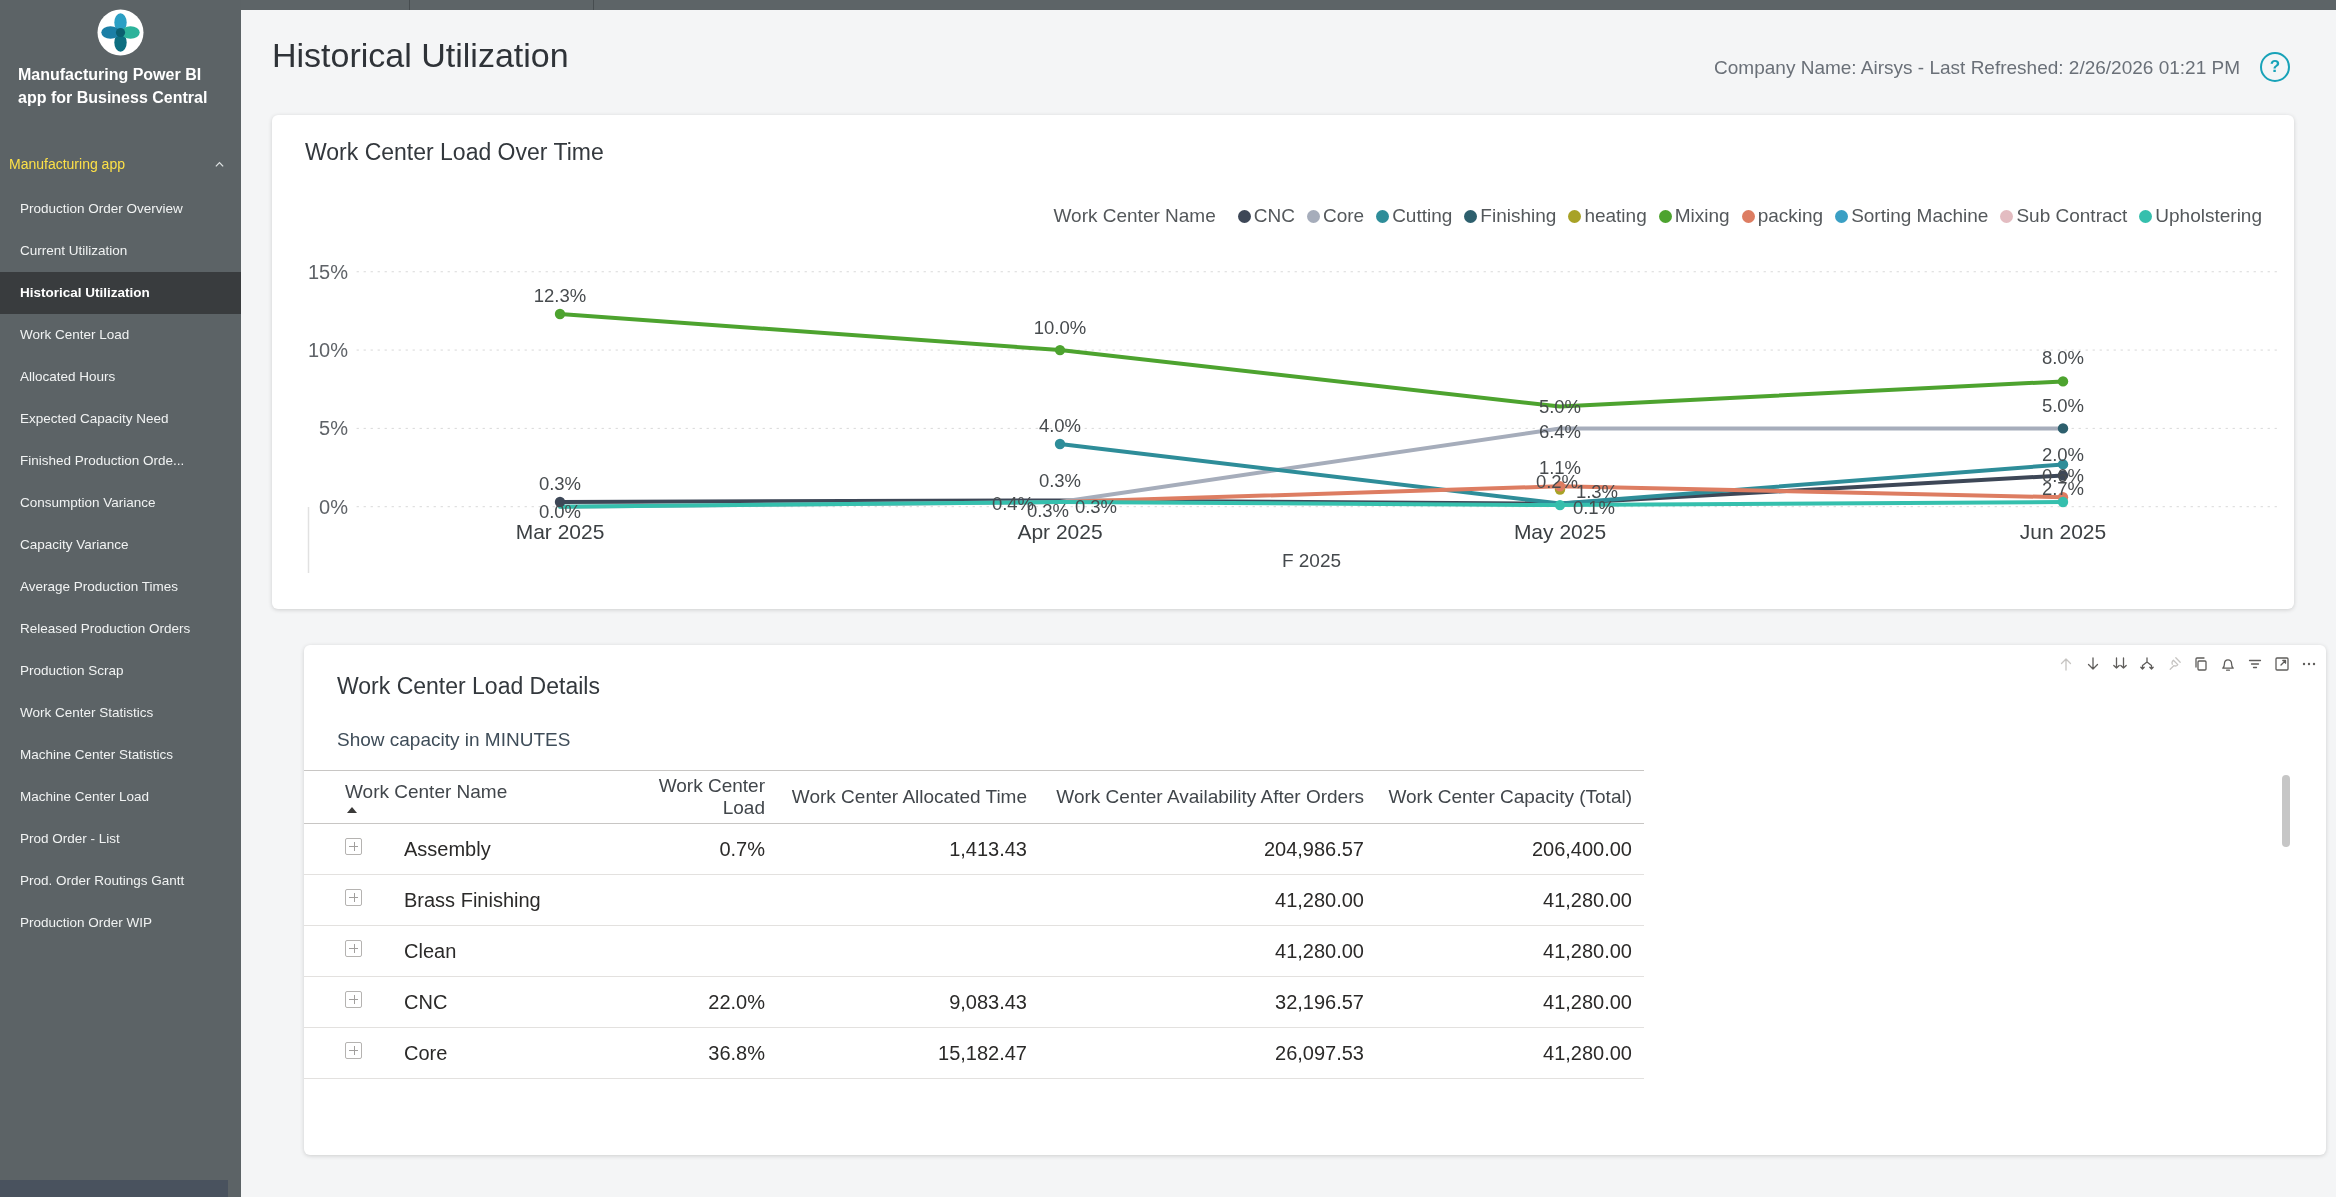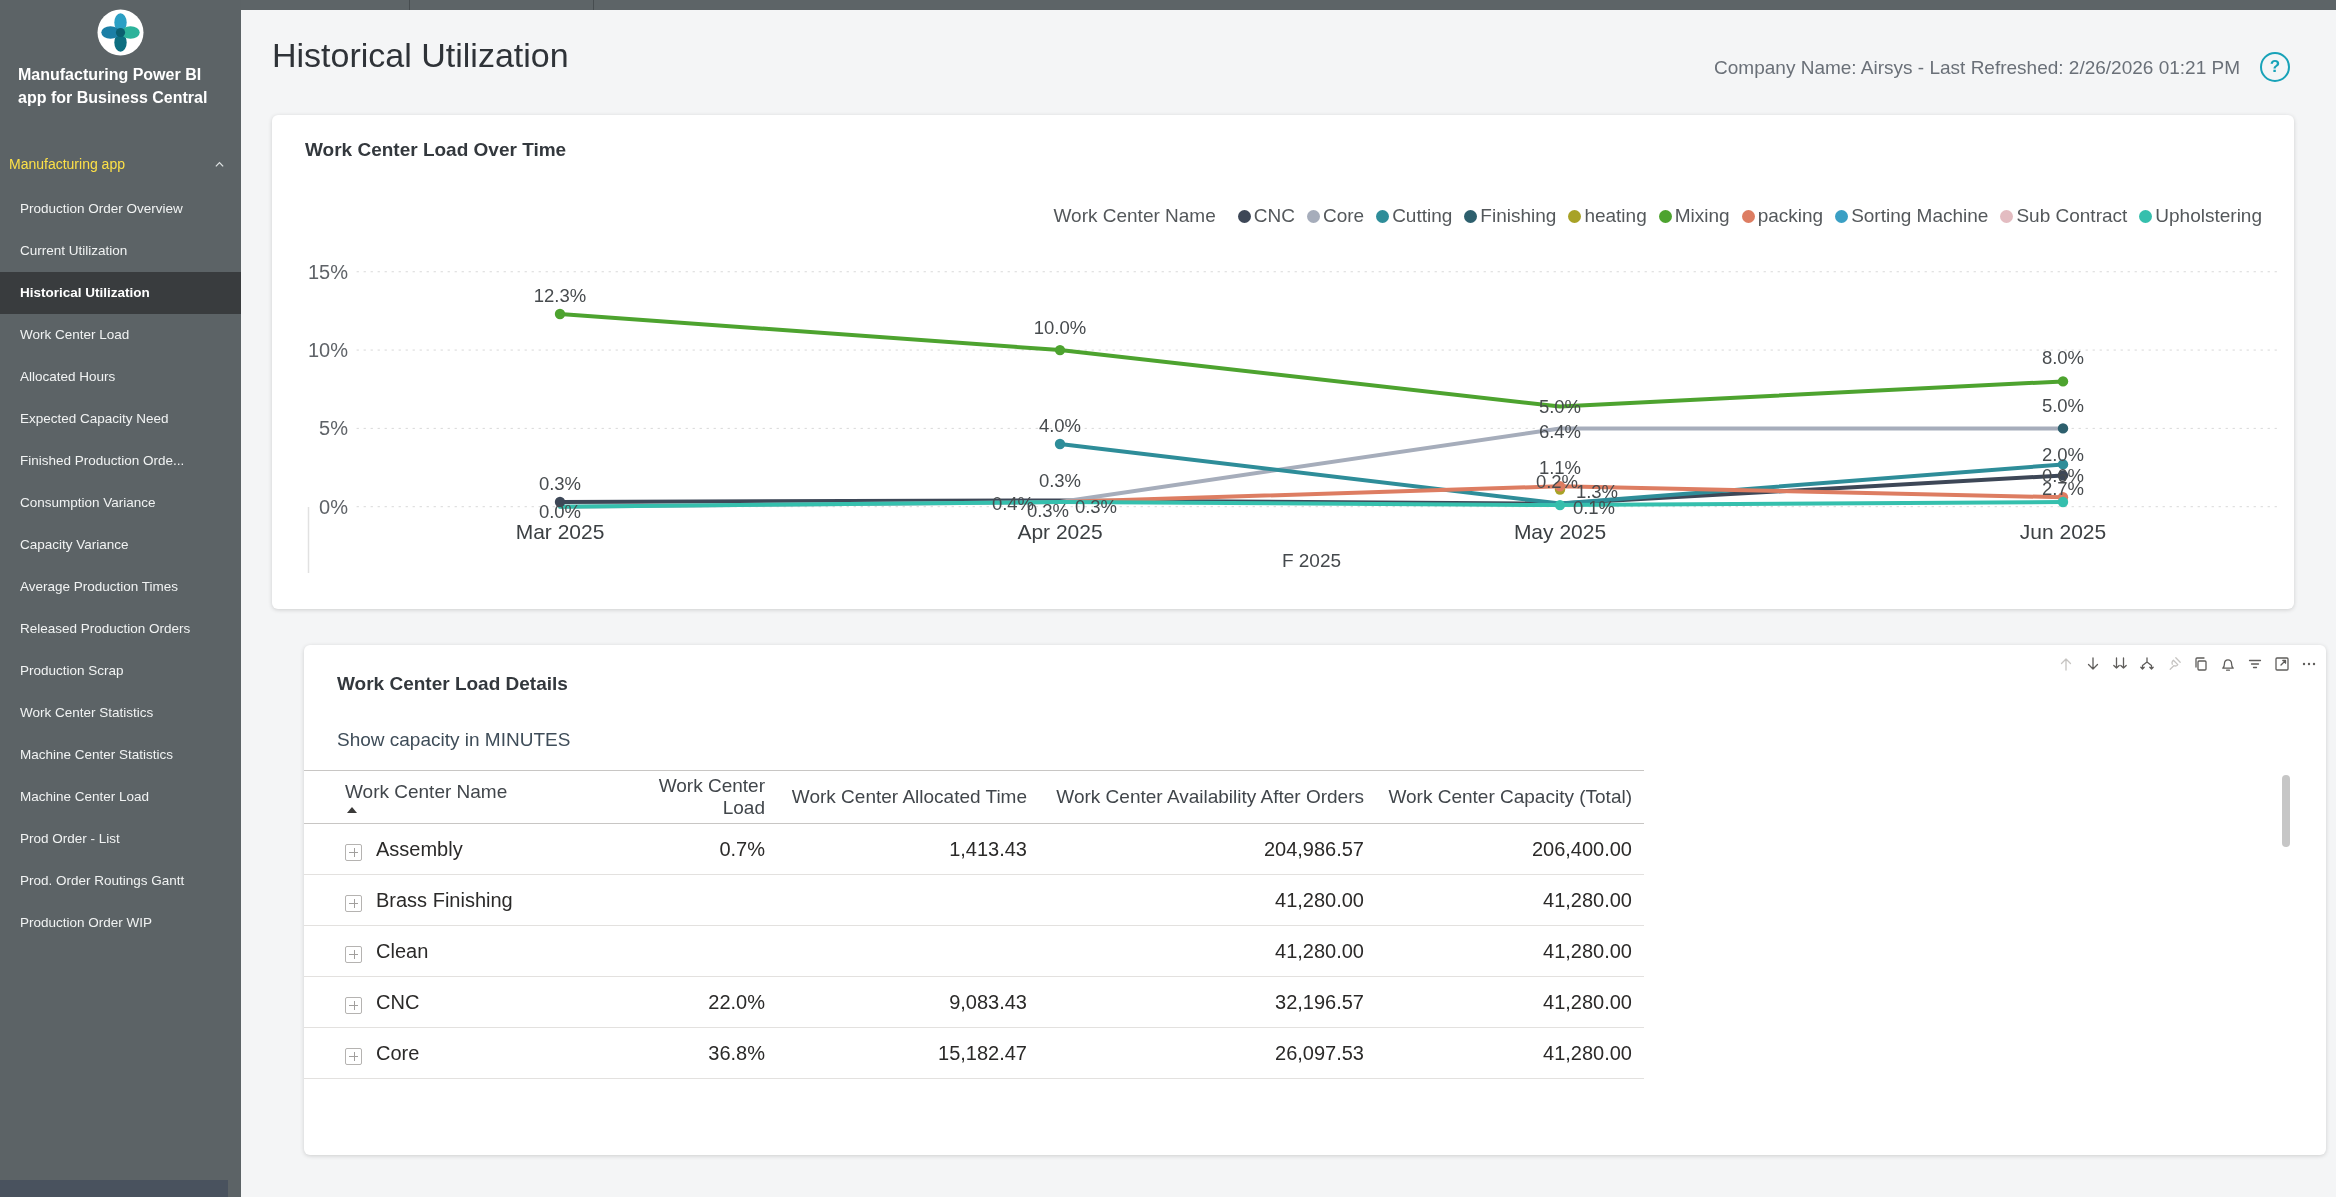--- a/index.html
+++ b/index.html
@@ -26,21 +26,21 @@
   
   .page-title{position:absolute;left:272px;top:36px;font-size:34px;color:#2f3338;}
   .company{position:absolute;right:96px;top:57px;font-size:19px;color:#6a7078;}
   .help{position:absolute;right:46px;top:52px;width:26px;height:26px;border:2px solid #18a2b8;
     border-radius:50%;color:#18a2b8;font-size:17px;font-weight:bold;text-align:center;line-height:26px;cursor:pointer;}
   
   .card{position:absolute;left:272px;width:2022px;background:#ffffff;border-radius:6px;
     box-shadow:0 1px 4px rgba(0,0,0,.16);}
   .chart-card{top:115px;height:494px;}
   .table-card{top:645px;height:510px;margin-left:32px;}
-  .card-title{position:absolute;left:33px;top:24px;font-size:19px;font-weight:bold;color:#33383d;}
+  .card-title{position:absolute;left:33px;top:24px;font-size:23px;font-weight:normal;color:#33383d;}
   
   .legend{position:absolute;top:90px;right:32px;display:flex;align-items:center;font-size:19px;color:#54585b;}
   .legend-title{margin-right:10px;}
   .legend-item{display:flex;align-items:center;margin-left:12px;cursor:pointer;}
   .dot{width:13px;height:13px;border-radius:50%;display:inline-block;margin-right:3px;}
   svg.chart{position:absolute;left:0;top:0;}
   
   .toolbar{position:absolute;top:10px;right:8px;display:flex;gap:9px;}
   .tb-icon{width:18px;height:18px;color:#5f5d5b;cursor:pointer;}
   .tb-icon.disabled{color:#c6c4c2;cursor:default;}
@@ -49,21 +49,21 @@
   .tbl-header{display:grid;grid-template-columns:270px 150px 262px 337px 268px;padding-left:41px;
     border-top:1px solid #c8c6c4;border-bottom:1px solid #c8c6c4;height:52px;
     font-size:19px;color:#41464b;align-items:center;}
   .th{cursor:pointer;}
   .th.first{display:flex;flex-direction:column;align-items:flex-start;justify-content:center;}
   .sort-arrow{width:0;height:0;border-left:5px solid transparent;border-right:5px solid transparent;
     border-bottom:6px solid #3b3a39;margin-top:4px;margin-left:2px;}
   .num{text-align:right;}
   .tbl-row{display:grid;grid-template-columns:270px 150px 262px 337px 268px;padding-left:41px;height:50px;
     align-items:center;border-bottom:1px solid #e3e1df;font-size:20px;color:#2b2a29;}
-  .name-cell{display:flex;align-items:flex-end;}
+  .name-cell{display:flex;align-items:flex-start;gap:28px;}
   .expand-icon{width:15px;height:15px;border:1px solid #b5b3b1;border-radius:2px;position:relative;
     margin-right:14px;flex:none;cursor:pointer;}
   .expand-icon::before{content:"";position:absolute;left:3px;right:3px;top:50%;height:1px;background:#a19f9d;}
   .expand-icon::after{content:"";position:absolute;top:3px;bottom:3px;left:50%;width:1px;background:#a19f9d;}
   .total-row{display:grid;grid-template-columns:270px 150px 262px 337px 268px;padding-left:41px;height:44px;
     align-items:center;font-size:20px;font-weight:bold;color:#24272a;margin-top:6px;
     border-top:1px solid #b3b0ad;border-bottom:2px solid #323130;}
   .total-name{padding-left:23px;}
   .scroll-thumb{position:absolute;right:36px;top:130px;width:8px;height:72px;background:#c6c6c6;border-radius:4px;cursor:pointer;}
 </style>

